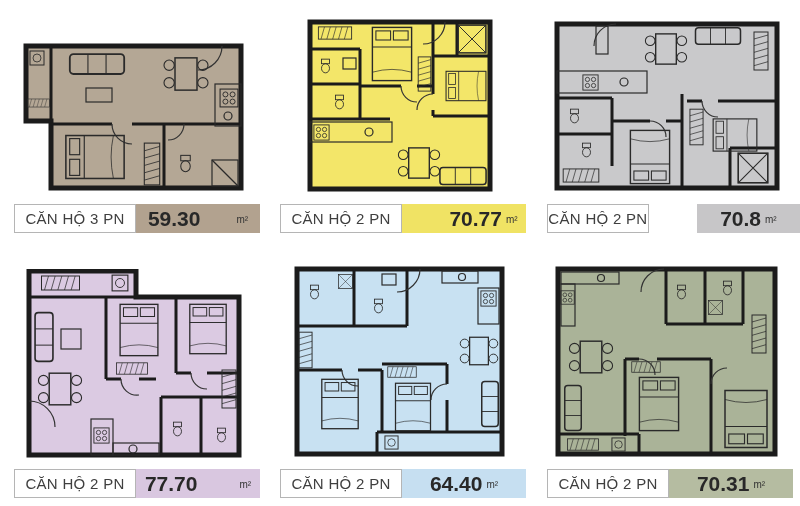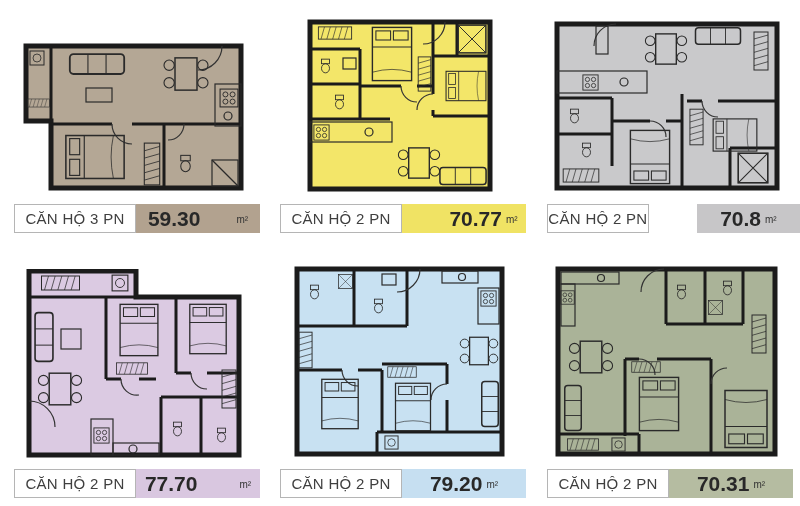--- a/index.html
+++ b/index.html
@@ -263,21 +263,21 @@
         <use href="#sym-bed" x="25" y="114" width="46" height="52"></use>
         <use href="#sym-shelfh" x="92" y="102" width="36" height="12"></use>
         <use href="#sym-bed" x="100" y="118" width="42" height="50"></use>
         <use href="#sym-sofav" x="188" y="116" width="20" height="48"></use>
         <use href="#sym-washer" x="92" y="171" width="15" height="15"></use>
       </svg>
     </div>
     <div class="label-row">
       <div class="name-box">CĂN HỘ 2 PN</div>
       <div class="area-box" style="background: rgb(198, 223, 241);">
-        <span class="area-num">79.20</span>
+        <span class="area-num">64.40</span>
         <span class="area-unit">m²</span>
       </div>
     </div>
   </section>
 
   <section class="cell">
     <div class="plan-wrap">
       <svg class="plan" width="227" height="197" viewBox="0 0 227 197" style="color: rgb(170, 179, 152);">
         <path d="M5,5 H222 V190 H5 Z" fill="currentColor" stroke="#1b1b1b" stroke-width="5"></path>
         <g stroke="#1b1b1b" stroke-width="3" fill="none">

